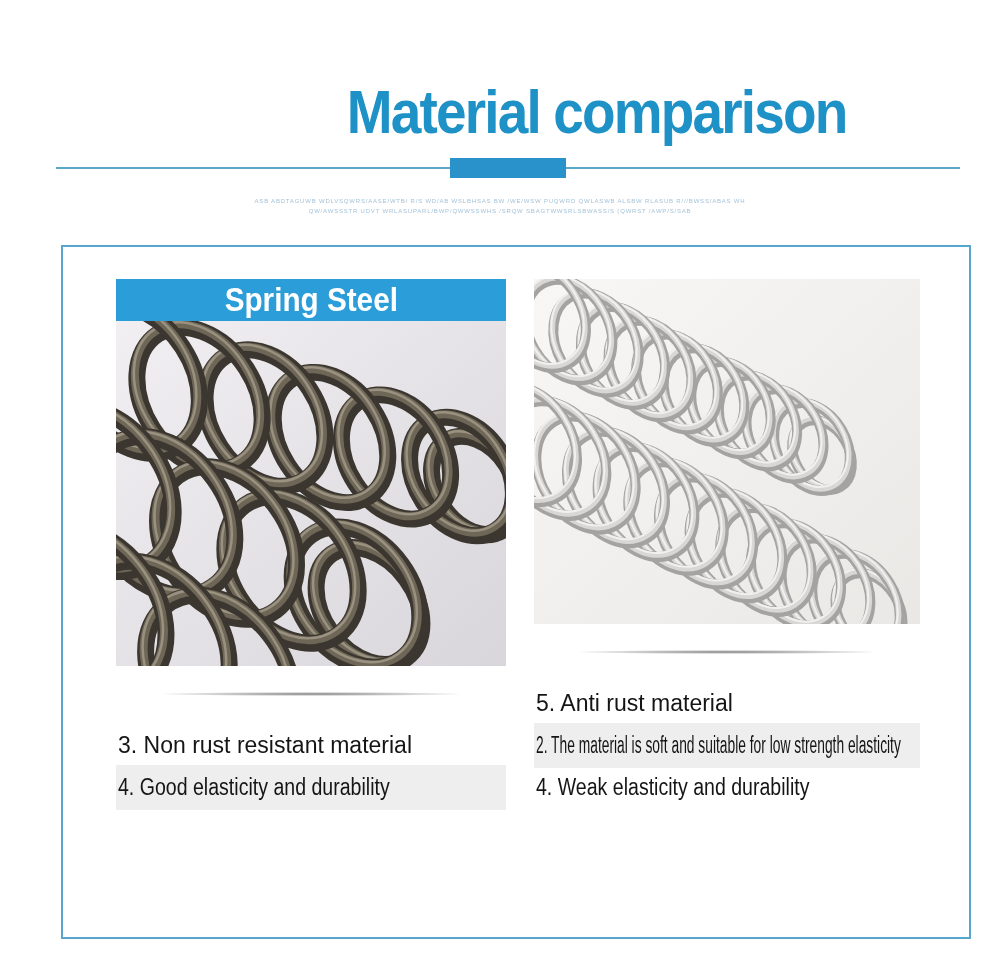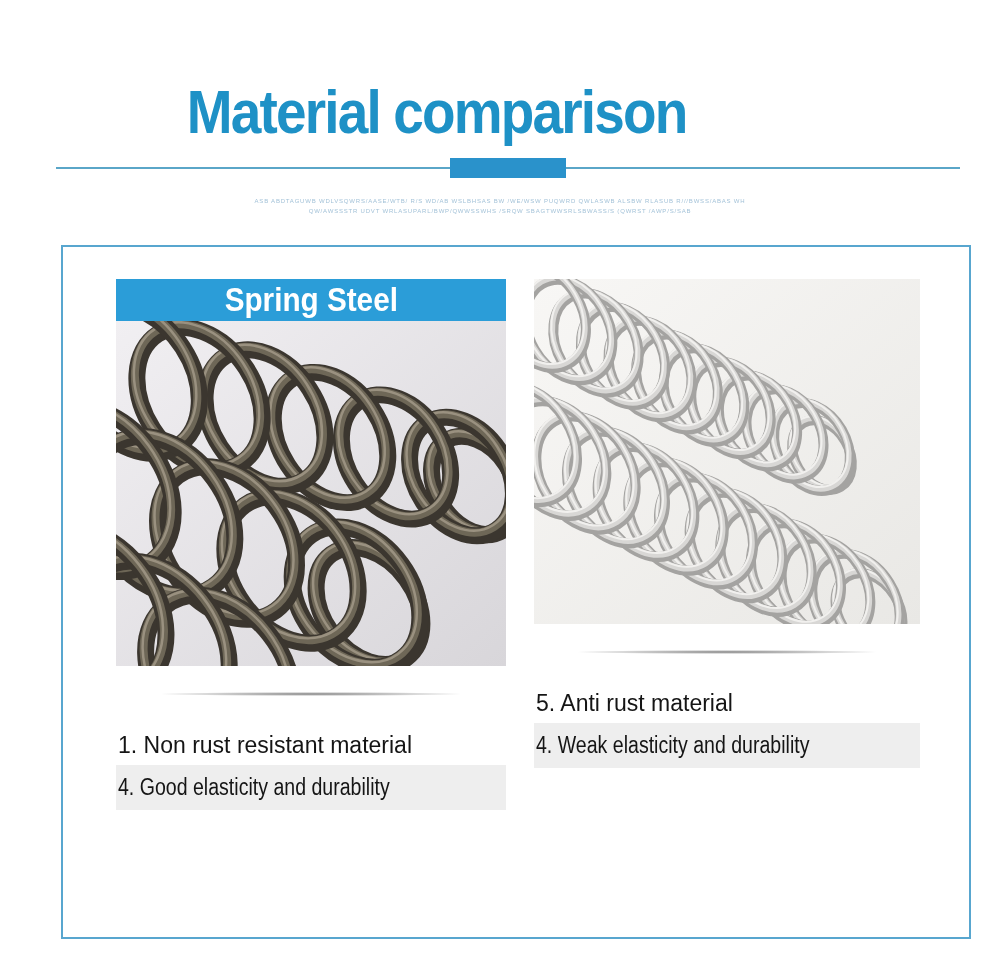--- a/index.html
+++ b/index.html
@@ -1,21 +1,21 @@
 <!DOCTYPE html>
 <html><head>
 <meta charset="utf-8">
 <style>
   html,body{margin:0;padding:0}
   body{
     width:1000px;height:972px;background:#ffffff;position:relative;overflow:hidden;
     font-family:"Liberation Sans",sans-serif;
   }
   .title{
-    position:absolute;top:36px;left:0;width:874px;text-align:center;
+    position:absolute;top:36px;left:0;width:874px;text-align:right;
     font-size:61px;font-weight:bold;color:#1e91c6;letter-spacing:-2px;
   }
   .narrow{display:inline-block;transform:scaleX(.9);transform-origin:50% 50%;white-space:nowrap}
   .rule{position:absolute;top:167px;left:56px;width:904px;height:2px;background:#5aa6c8}
   .rule-accent{
     position:absolute;left:50%;top:-9px;width:116px;height:20px;
     transform:translateX(-50%);background:#2a92cb;
   }
   .watermark{
     position:absolute;top:196px;left:0;width:1000px;text-align:center;
@@ -116,21 +116,21 @@
         <ellipse rx="66" ry="89.3" transform="translate(37.5 321.5) rotate(-38)" fill="none" stroke="#3b362f" stroke-width="17"></ellipse>
         <ellipse rx="66" ry="89.3" transform="translate(35.5 318.5) rotate(-38)" fill="none" stroke="#6e6757" stroke-width="8"></ellipse>
         <ellipse rx="66" ry="89.3" transform="translate(34.5 316.5) rotate(-38)" fill="none" stroke="#9a9180" stroke-width="2.5"></ellipse>
         <ellipse rx="68" ry="92" transform="translate(-28 290) rotate(-38)" fill="none" stroke="#3b362f" stroke-width="17"></ellipse>
         <ellipse rx="68" ry="92" transform="translate(-30 287) rotate(-38)" fill="none" stroke="#6e6757" stroke-width="8"></ellipse>
         <ellipse rx="68" ry="92" transform="translate(-31 285) rotate(-38)" fill="none" stroke="#9a9180" stroke-width="2.5"></ellipse>
       </svg>
     <div class="photo-shadow"></div>
     <ul class="specs">
       <li>
-          <span class="cond">1. Non rust resistant material</span>
+          <span class="cond">3. Non rust resistant material</span>
         </li>
       <li>
           <span class="cond" style="transform:scaleX(.85)">4. Good elasticity and durability</span>
         </li>
     </ul>
   </section>
 
   <section class="col col-right">
     <svg id="photoR" class="photo" viewBox="0 0 386 345" preserveAspectRatio="none">
       <defs>
@@ -215,18 +215,21 @@
         <ellipse rx="46" ry="62" transform="translate(-8 165) rotate(-32)" fill="none" stroke="#a4a3a1" stroke-width="10"></ellipse>
         <ellipse rx="46" ry="62" transform="translate(-9 163) rotate(-32)" fill="none" stroke="#d8d7d5" stroke-width="5.5"></ellipse>
         <ellipse rx="46" ry="62" transform="translate(-10 161) rotate(-32)" fill="none" stroke="#f1f0ee" stroke-width="2"></ellipse>
       </svg>
     <div class="photo-shadow"></div>
     <ul class="specs">
       <li>
           <span class="cond">5. Anti rust material</span>
         </li>
       <li>
+          <span class="cond" style="transform:scaleX(.6)">2. The material is soft and suitable for low strength elasticity</span>
+        </li>
+      <li>
           <span class="cond" style="transform:scaleX(.85)">4. Weak elasticity and durability</span>
         </li>
     </ul>
   </section>
 
 </div>
 
 </body></html>

